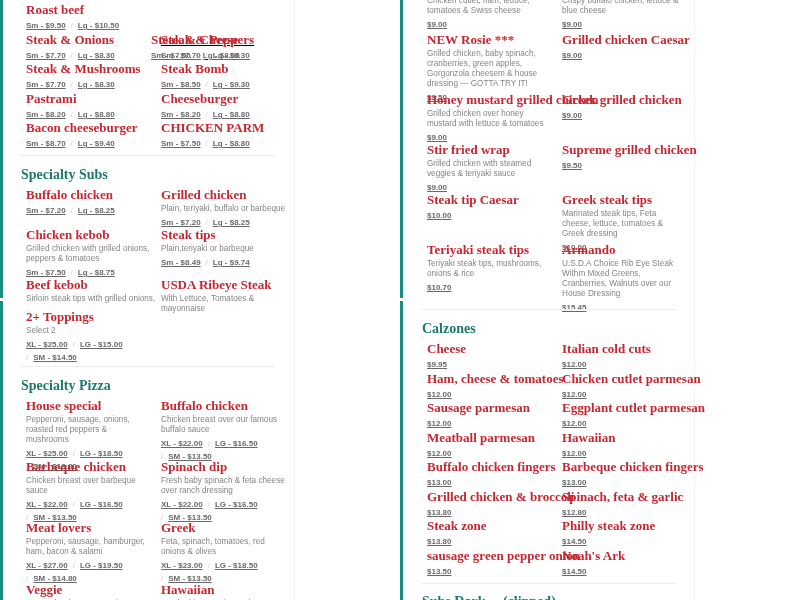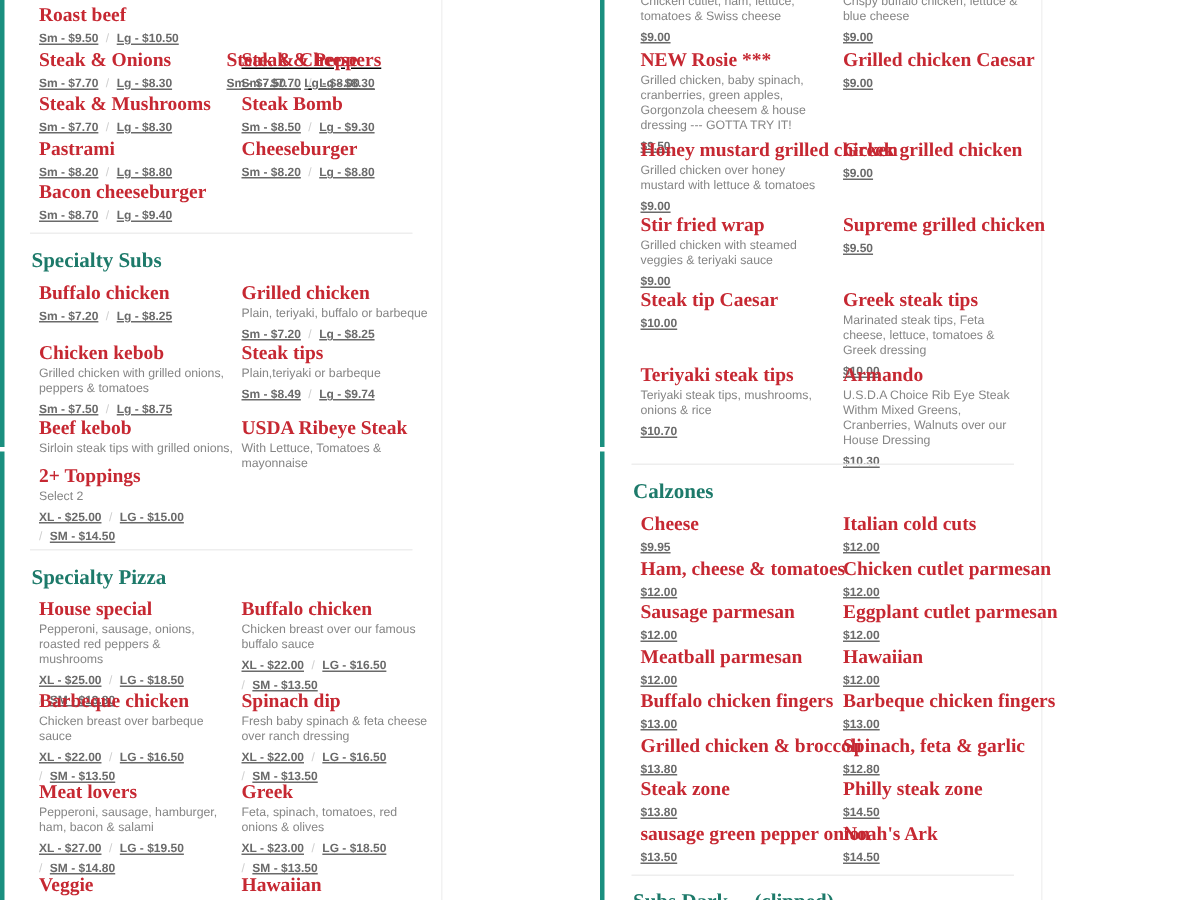--- a/index.html
+++ b/index.html
@@ -126,20 +126,26 @@
       <span class="price">Sm - $8.20</span><span class="sep">/</span><span class="price">Lg - $8.80</span>
     </div>
   </div>
 
   <div class="item" style="left:26px;top:121px;">
     <div class="item-name">Bacon cheeseburger</div>
     <div class="item-prices">
       <span class="price">Sm - $8.70</span><span class="sep">/</span><span class="price">Lg - $9.40</span>
     </div>
   </div>
+  <div class="item" style="left:161px;top:121px;">
+    <div class="item-name">CHICKEN PARM</div>
+    <div class="item-prices">
+      <span class="price">Sm - $7.50</span><span class="sep">/</span><span class="price">Lg - $8.80</span>
+    </div>
+  </div>
 
   <div class="divider" style="left:20px;top:155px;width:255px;"></div>
 
   <div class="section-title" style="left:21px;top:167px;">Specialty Subs</div>
 
   <div class="item" style="left:26px;top:188px;">
     <div class="item-name">Buffalo chicken</div>
     <div class="item-prices">
       <span class="price">Sm - $7.20</span><span class="sep">/</span><span class="price">Lg - $8.25</span>
     </div>
@@ -326,21 +332,21 @@
     <div class="item-name">Teriyaki steak tips</div>
     <div class="item-desc">Teriyaki steak tips, mushrooms, onions &amp; rice</div>
     <div class="item-prices">
       <span class="price">$10.70</span>
     </div>
   </div>
   <div class="item" style="left:562px;top:243px;">
     <div class="item-name">Armando</div>
     <div class="item-desc">U.S.D.A Choice Rib Eye Steak Withm Mixed Greens, Cranberries, Walnuts over our House Dressing</div>
     <div class="item-prices">
-      <span class="price">$10.30</span>
+      <span class="price">$15.45</span>
     </div>
   </div>
 
   <div class="divider" style="left:421px;top:309px;width:255px;"></div>
 
   <div class="section-title" style="left:422px;top:321px;">Calzones</div>
 
   <div class="item" style="left:427px;top:342px;">
     <div class="item-name">Cheese</div>
     <div class="item-prices"><span class="price">$9.95</span></div>

